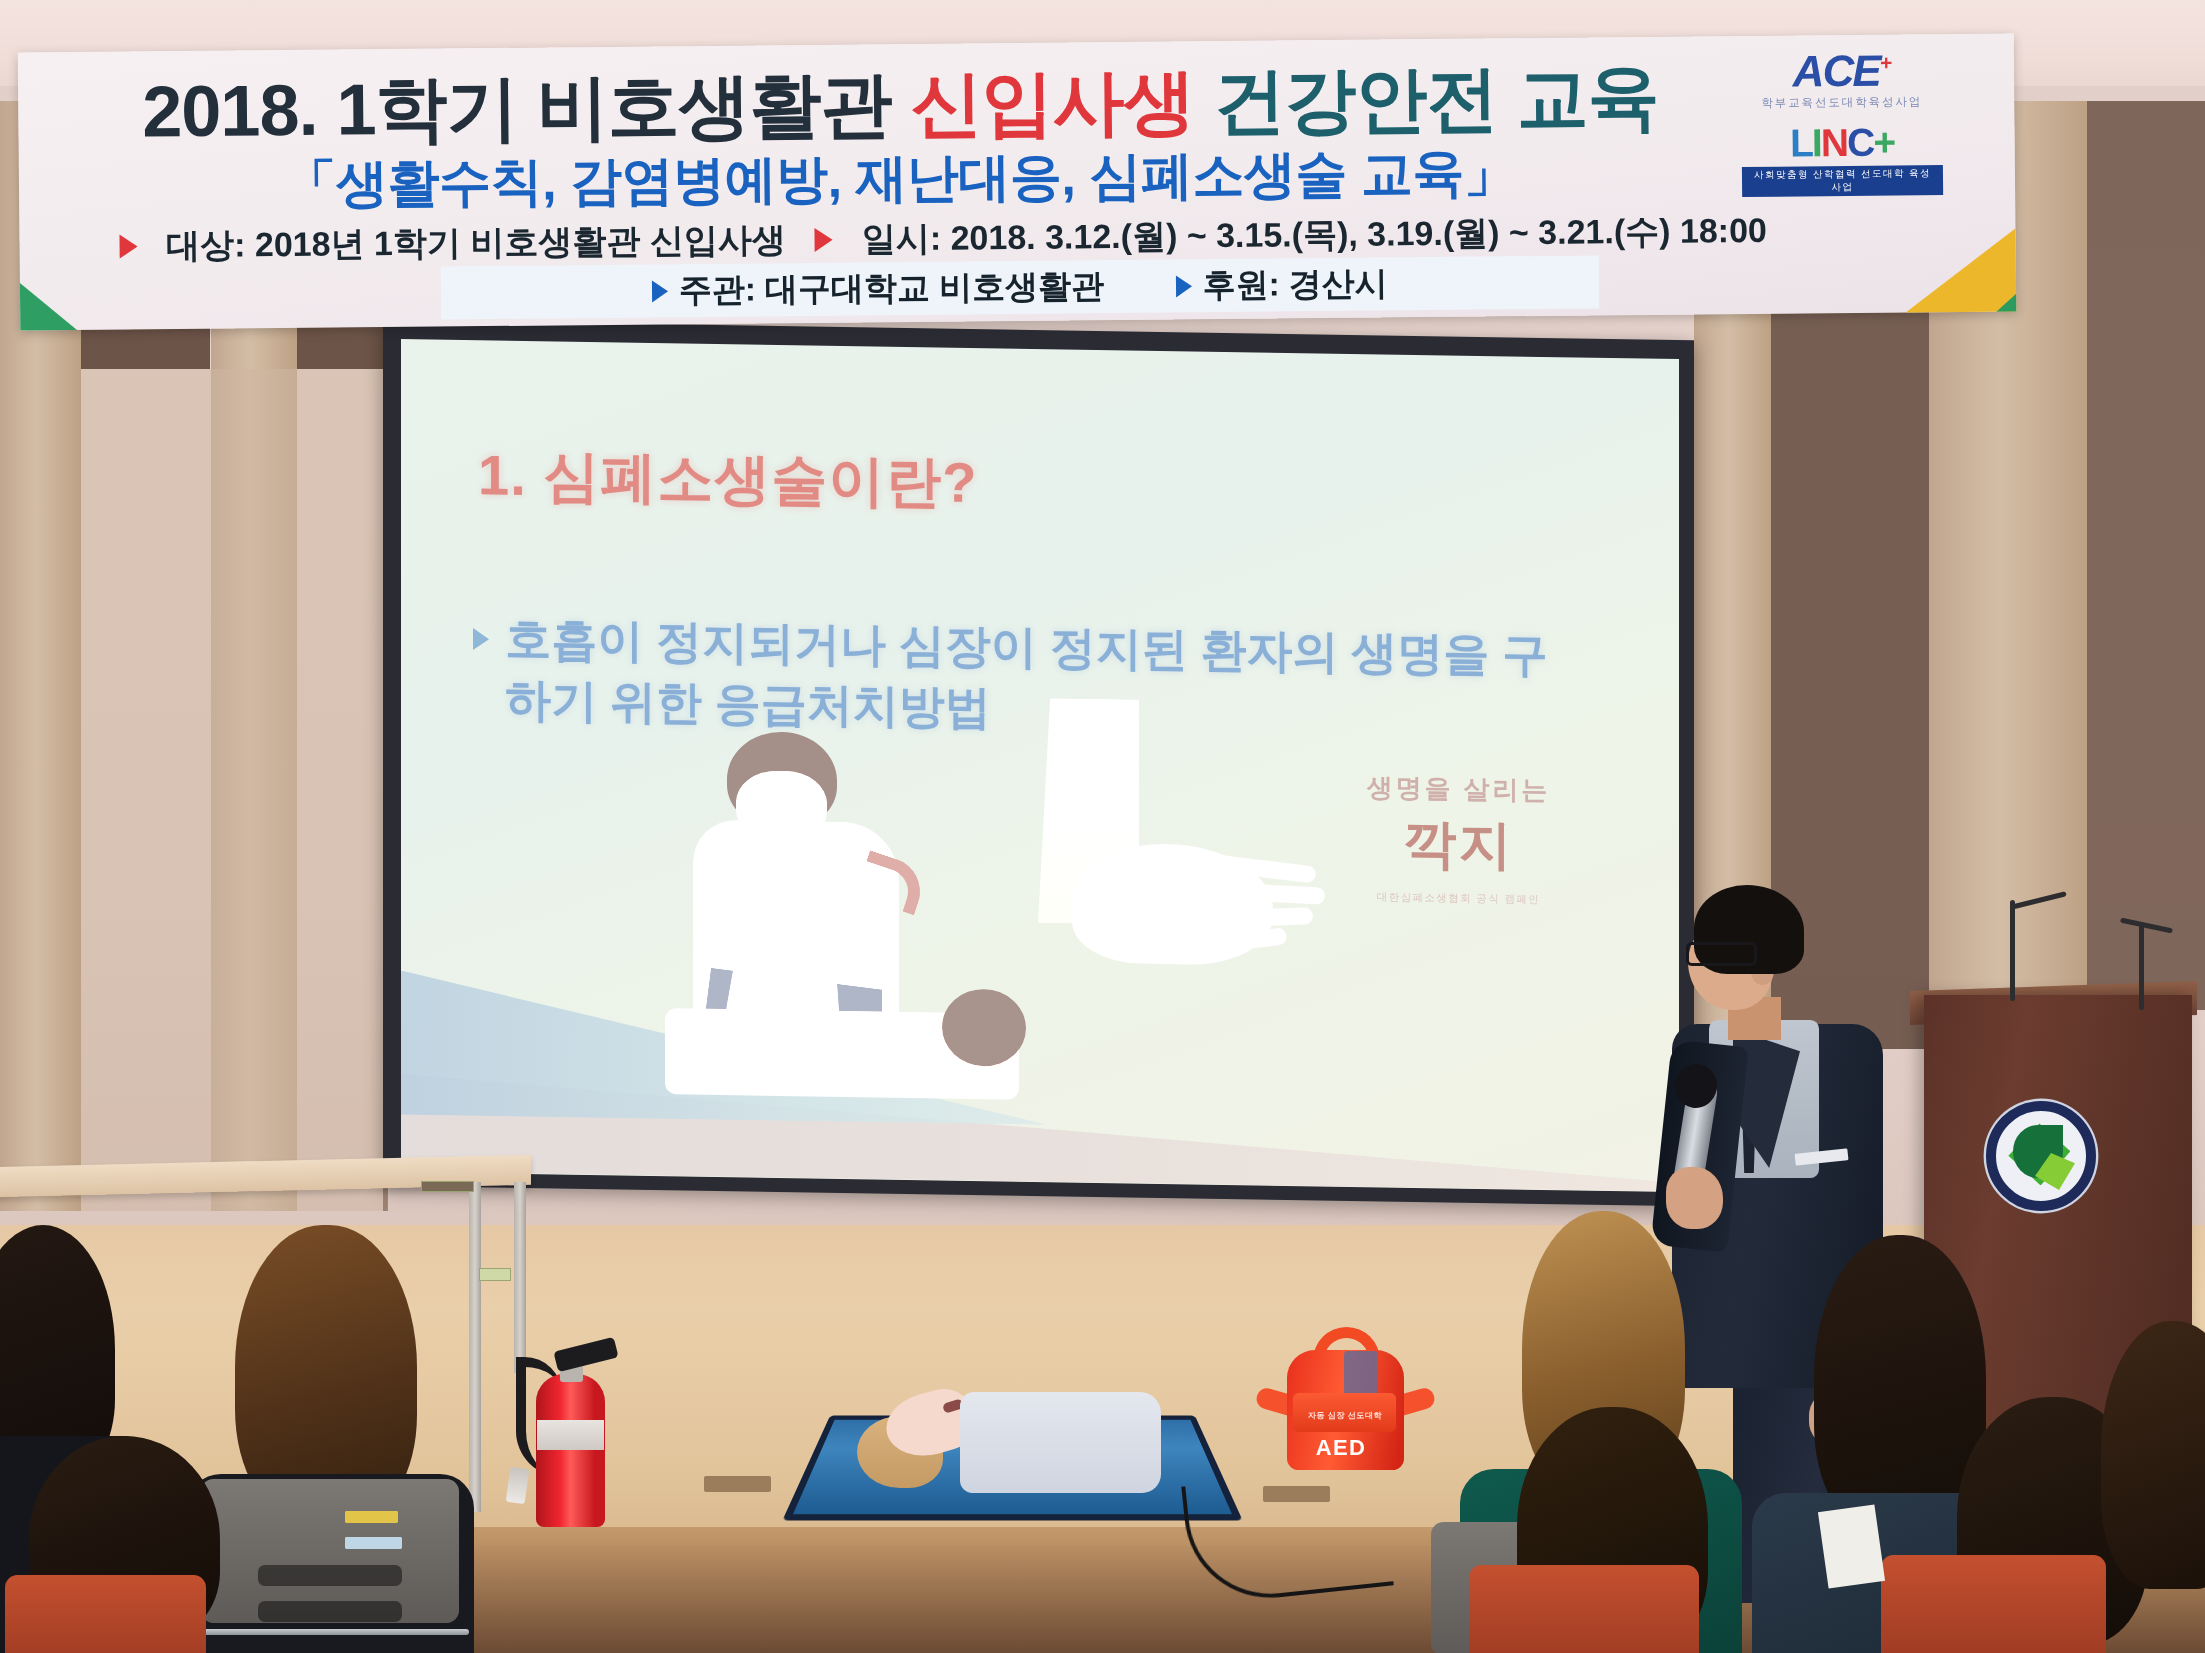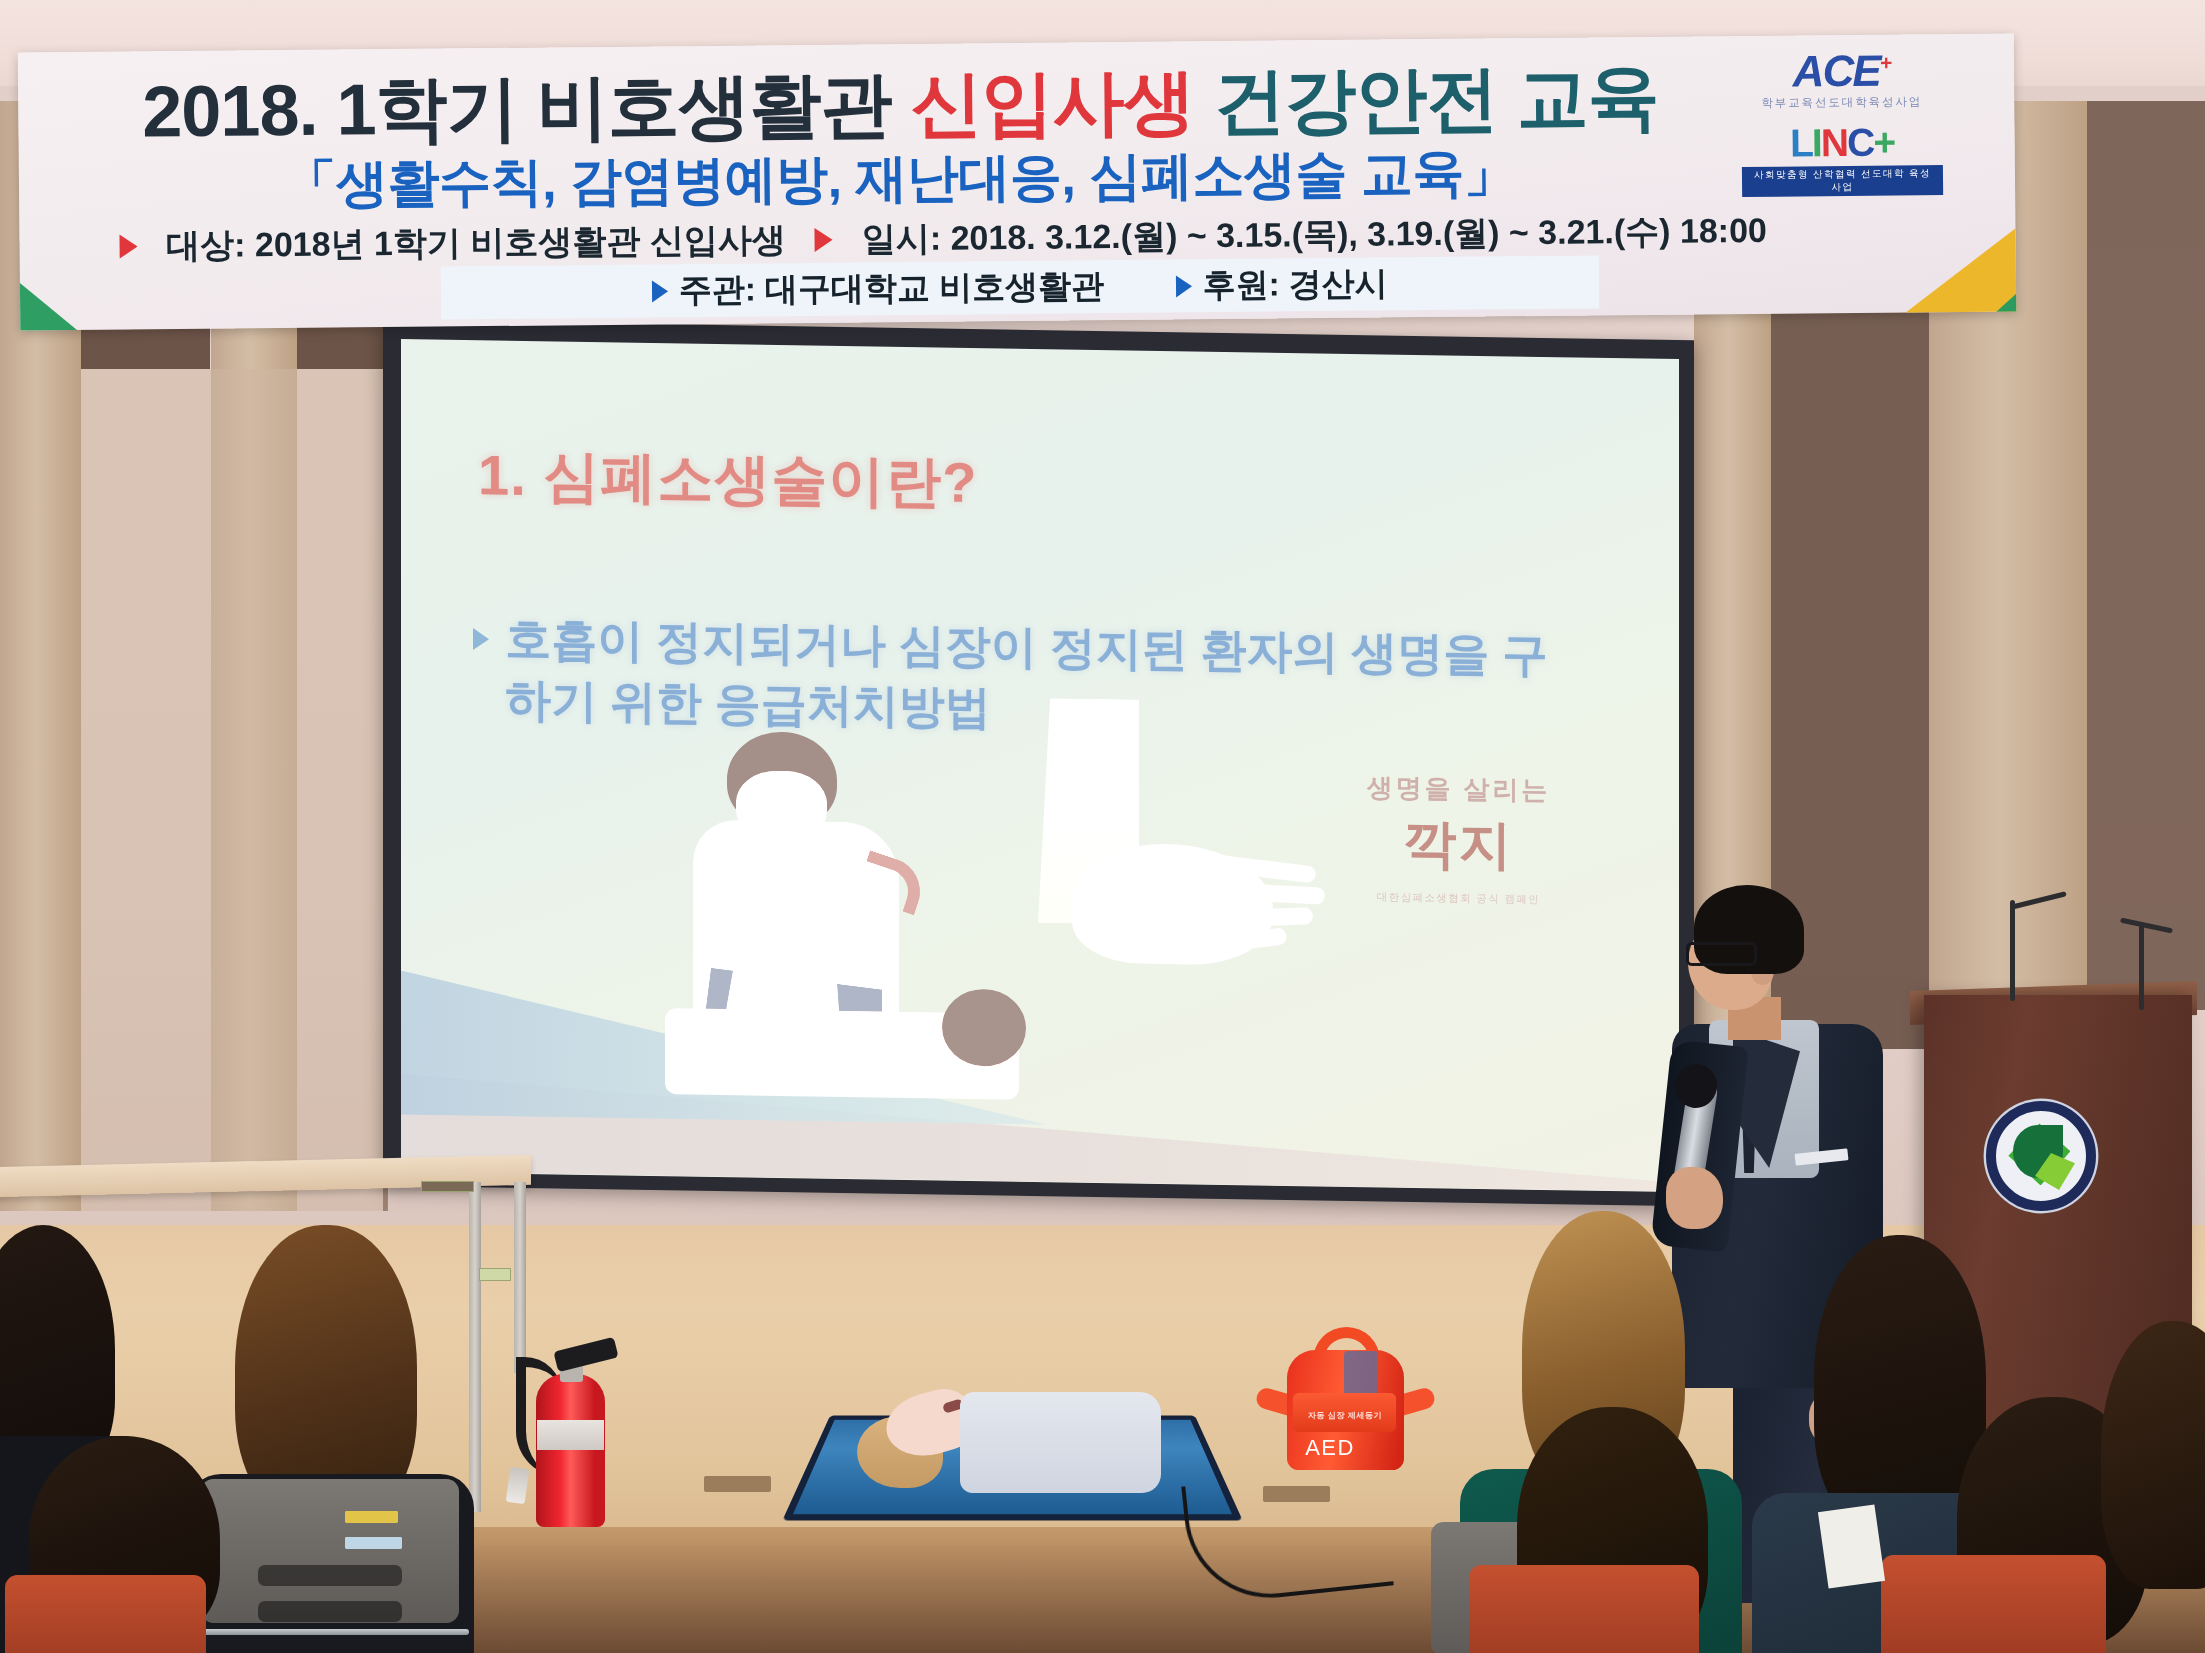--- a/index.html
+++ b/index.html
@@ -211,22 +211,22 @@
   #aed .grip{position:absolute;left:50px;top:5.7px;width:67px;height:43px;
     border:11.5px solid #f24a22;border-bottom:none;border-radius:34px 34px 0 0;}
   #aed .flap{position:absolute;left:30px;top:72px;width:103px;height:39px;
     background:linear-gradient(180deg,#fb5a32,#e23b1c);border-radius:5.7px;}
   #aed .strap{position:absolute;top:71px;width:48px;height:21px;background:#f4512c;}
   #aed .strap.l{left:-6.7px;border-radius:11.5px 0 0 11.5px;transform:rotate(16deg);}
   #aed .strap.r{right:-8.6px;border-radius:0 11.5px 11.5px 0;transform:rotate(-16deg);}
   #aed .win{position:absolute;left:81px;top:30px;width:34px;height:53px;background:#6a6a92;opacity:.85;border-radius:3.8px;}
   #aed .txt-sm{position:absolute;left:39px;top:89px;width:86px;text-align:center;
     color:#ffdfd7;font-size:8.1px;font-weight:700;letter-spacing:0.5px;}
-  #aed .txt-big{position:absolute;left:24px;top:114px;width:86px;text-align:center;
-    color:#fff;font-size:22px;font-weight:400;letter-spacing:1.4px;}
+  #aed .txt-big{position:absolute;left:35px;top:114px;width:86px;text-align:center;
+    color:#fff;font-size:22px;font-weight:700;letter-spacing:1.4px;}
   #aed-cable{position:absolute;left:1187px;top:1476px;width:201px;height:120px;
     border-bottom:4.8px solid #151515;border-left:4.8px solid #151515;
     border-radius:0 0 0 86px;transform:rotate(-6deg);}
 
   
   #presenter{position:absolute;left:1661px;top:885px;width:249px;height:718px;}
   #presenter .hair{position:absolute;left:33px;top:0;width:110px;height:89px;
     background:#14100e;border-radius:54% 58% 30% 34%;}
   #presenter .face{position:absolute;left:27px;top:34px;width:85px;height:91px;
     background:#dbab8c;border-radius:48% 40% 44% 54%;}
@@ -422,21 +422,21 @@
   </div>
 
   <div id="aed-cable"></div>
   <div id="aed">
     <div class="strap l"></div>
     <div class="strap r"></div>
     <div class="grip"></div>
     <div class="bag"></div>
     <div class="win"></div>
     <div class="flap"></div>
-    <div class="txt-sm">자동 심장 제세동기</div>
+    <div class="txt-sm">자동 심장 선도대학</div>
     <div class="txt-big">AED</div>
   </div>
 
   <div id="presenter">
     <div class="legs"></div>
     <div class="jacket"></div>
     <div class="shirt"></div>
     <div class="tie"></div>
     <div class="lapel"></div>
     <div class="pocket"></div>

